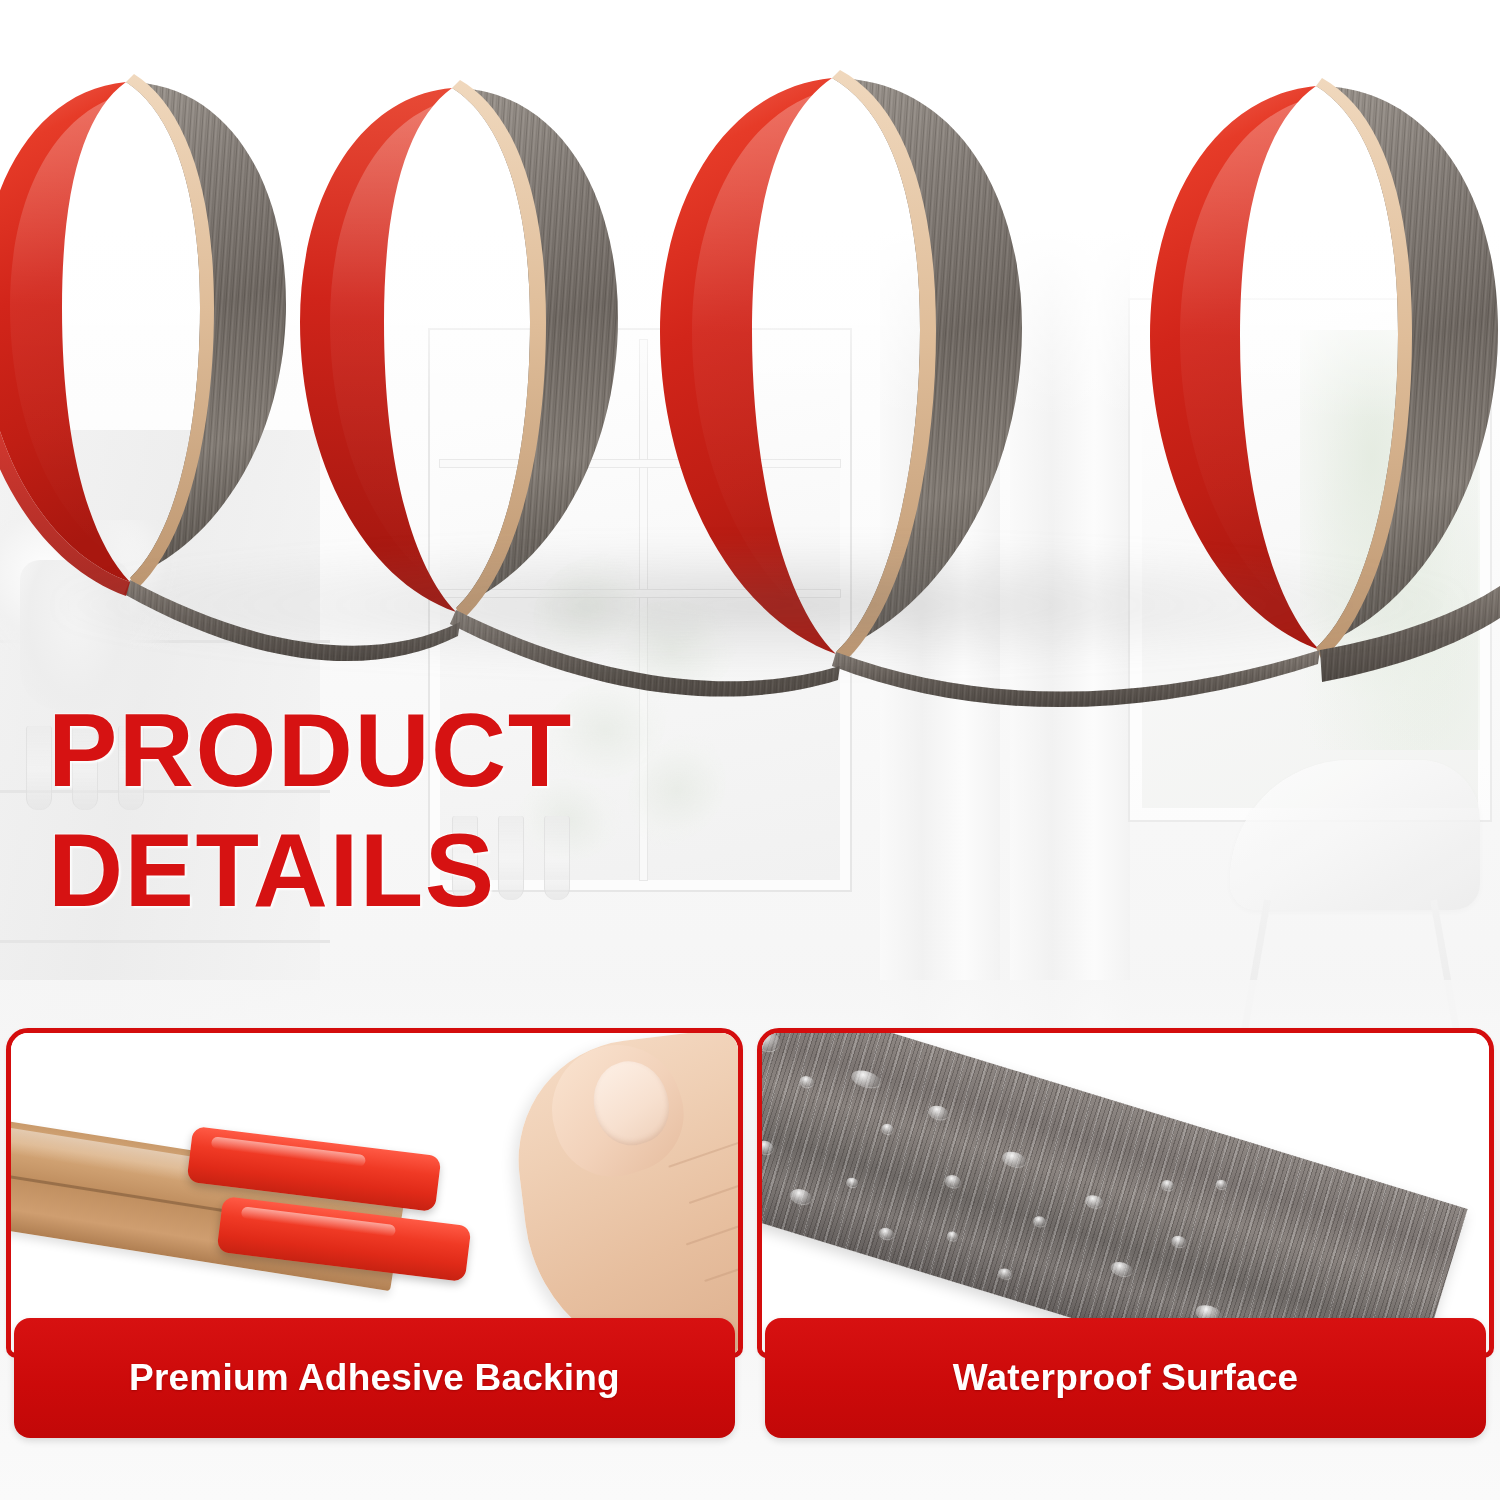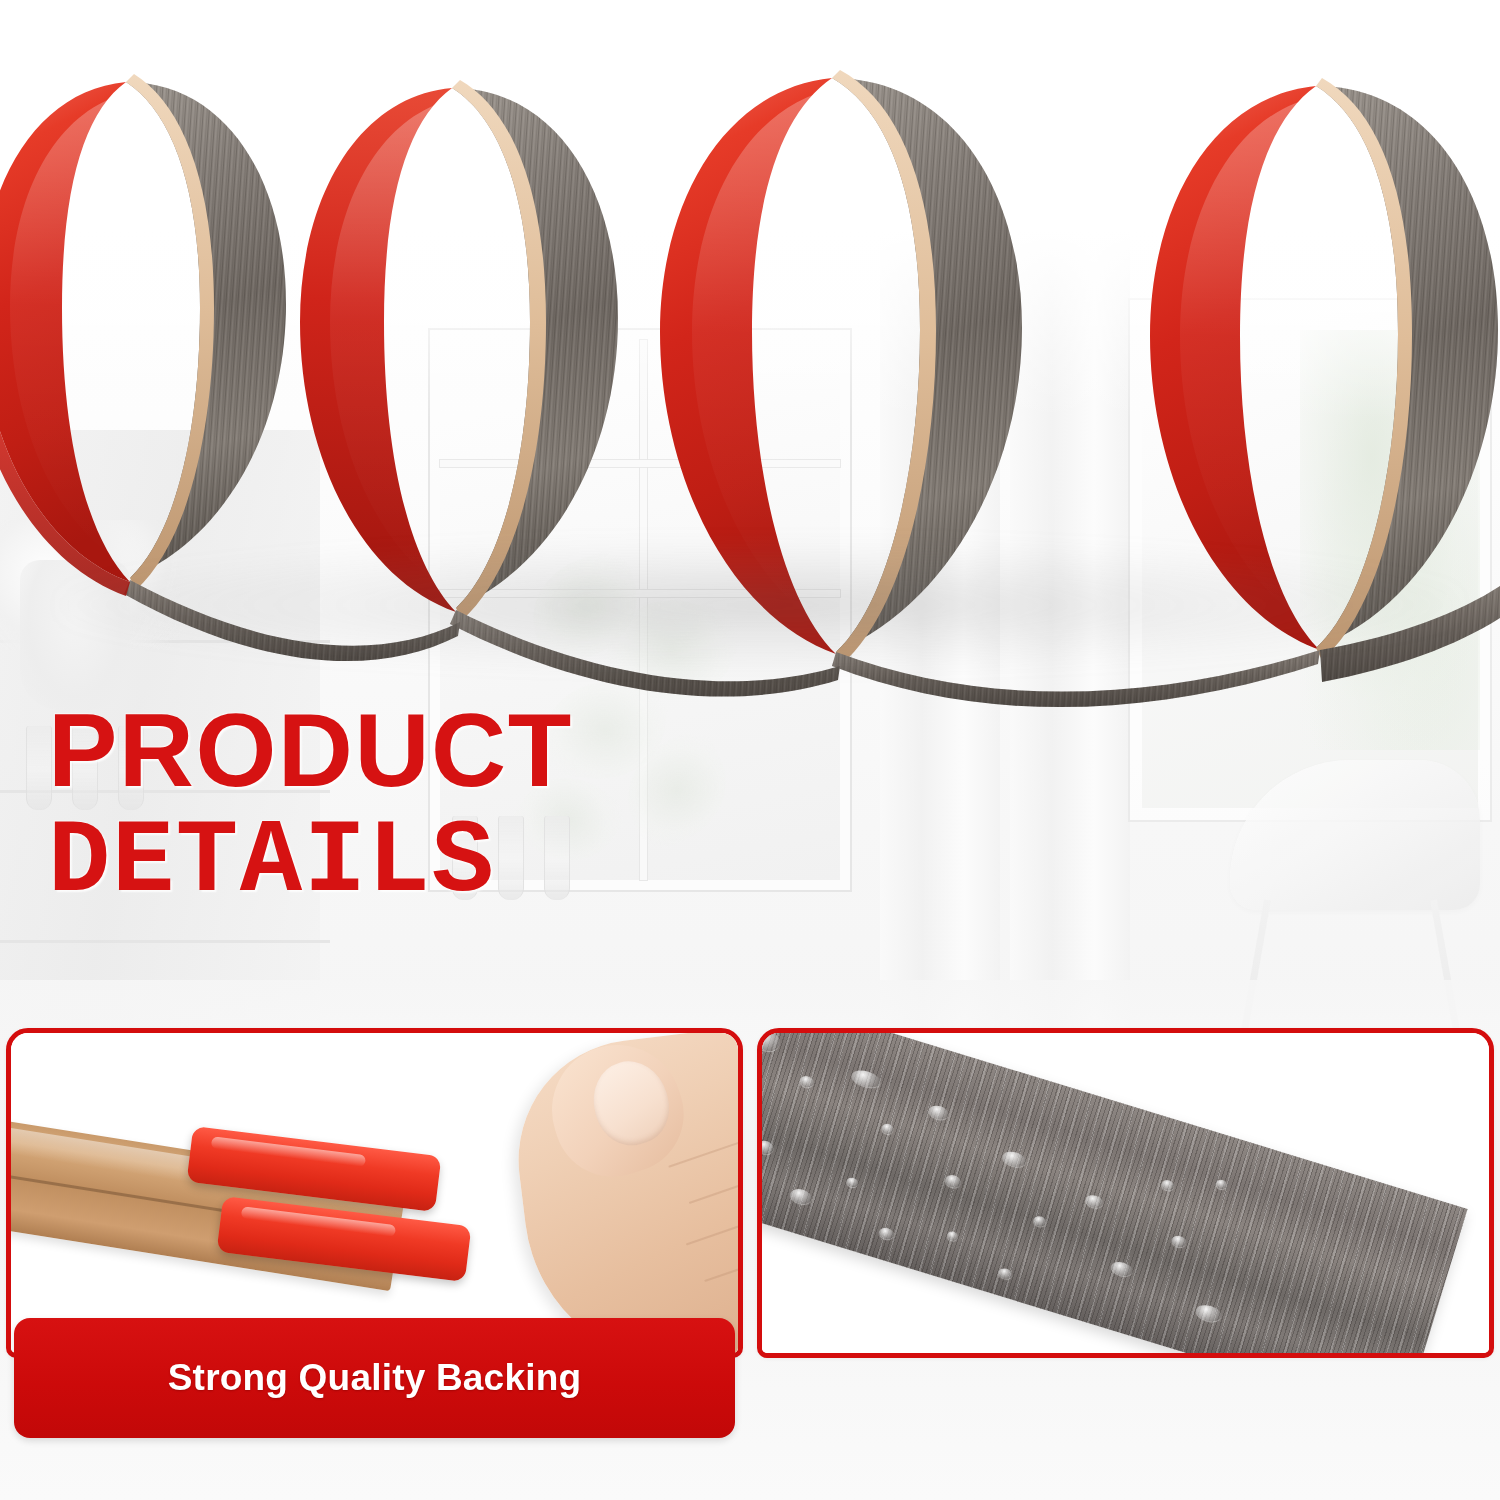--- a/index.html
+++ b/index.html
@@ -149,21 +149,21 @@
   }
   .title-line{
     font-size:104px;
     font-weight:bold;
     letter-spacing:1.5px;
     line-height:104px;
     color:#d61212;
     text-shadow:2px 2px 2px rgba(255,255,255,.85), -1px -1px 1px rgba(255,255,255,.6);
     white-space:nowrap;
   }
-  .title-line.second{ margin-top:8px;font-family:Liberation Mono, monospace; }
+  .title-line.second{ margin-top:16px; }
   .subtitle{
     margin-top:36px;
     font-size:57px;
     font-weight:normal;
     color:#1b1b1b;
     letter-spacing:-.3px;
     white-space:nowrap;
     text-shadow:1px 1px 1px rgba(255,255,255,.6);
   }
 
@@ -525,21 +525,21 @@
             <div class="p1-crease" style="top:120px"></div>
             <div class="p1-crease" style="top:160px;width:76px"></div>
             <div class="p1-crease" style="top:200px;width:84px"></div>
             <div class="p1-crease" style="top:240px;width:70px"></div>
           </div>
           <div class="p1-thumb"></div>
           <div class="p1-nail"></div>
         </div>
       </div>
       <div class="feature-banner">
-        <span class="feature-label">Strong Quality Backing</span>
+        <span class="feature-label">Premium Adhesive Backing</span>
       </div>
     </div>
 
 
     <div class="feature">
       <div class="feature-frame">
         <div class="feature-media">
           <div class="p3-plank">
             <div class="drop" style="left:28px;  top:34px;  width:26px; height:20px"></div>
             <div class="drop" style="left:84px;  top:66px;  width:14px; height:11px"></div>
@@ -559,16 +559,19 @@
             <div class="drop" style="left:158px; top:150px; width:12px; height:9px"></div>
             <div class="drop" style="left:204px; top:188px; width:15px; height:11px"></div>
             <div class="drop" style="left:270px; top:172px; width:11px; height:9px"></div>
             <div class="drop" style="left:330px; top:192px; width:14px; height:10px"></div>
             <div class="drop" style="left:460px; top:60px;  width:13px; height:10px"></div>
             <div class="drop" style="left:512px; top:44px;  width:11px; height:9px"></div>
 
           </div>
         </div>
       </div>
+      <div class="feature-banner">
+        <span class="feature-label">Waterproof Surface</span>
+      </div>
     </div>
 
   </div>
 </div>
 
 </body></html>

